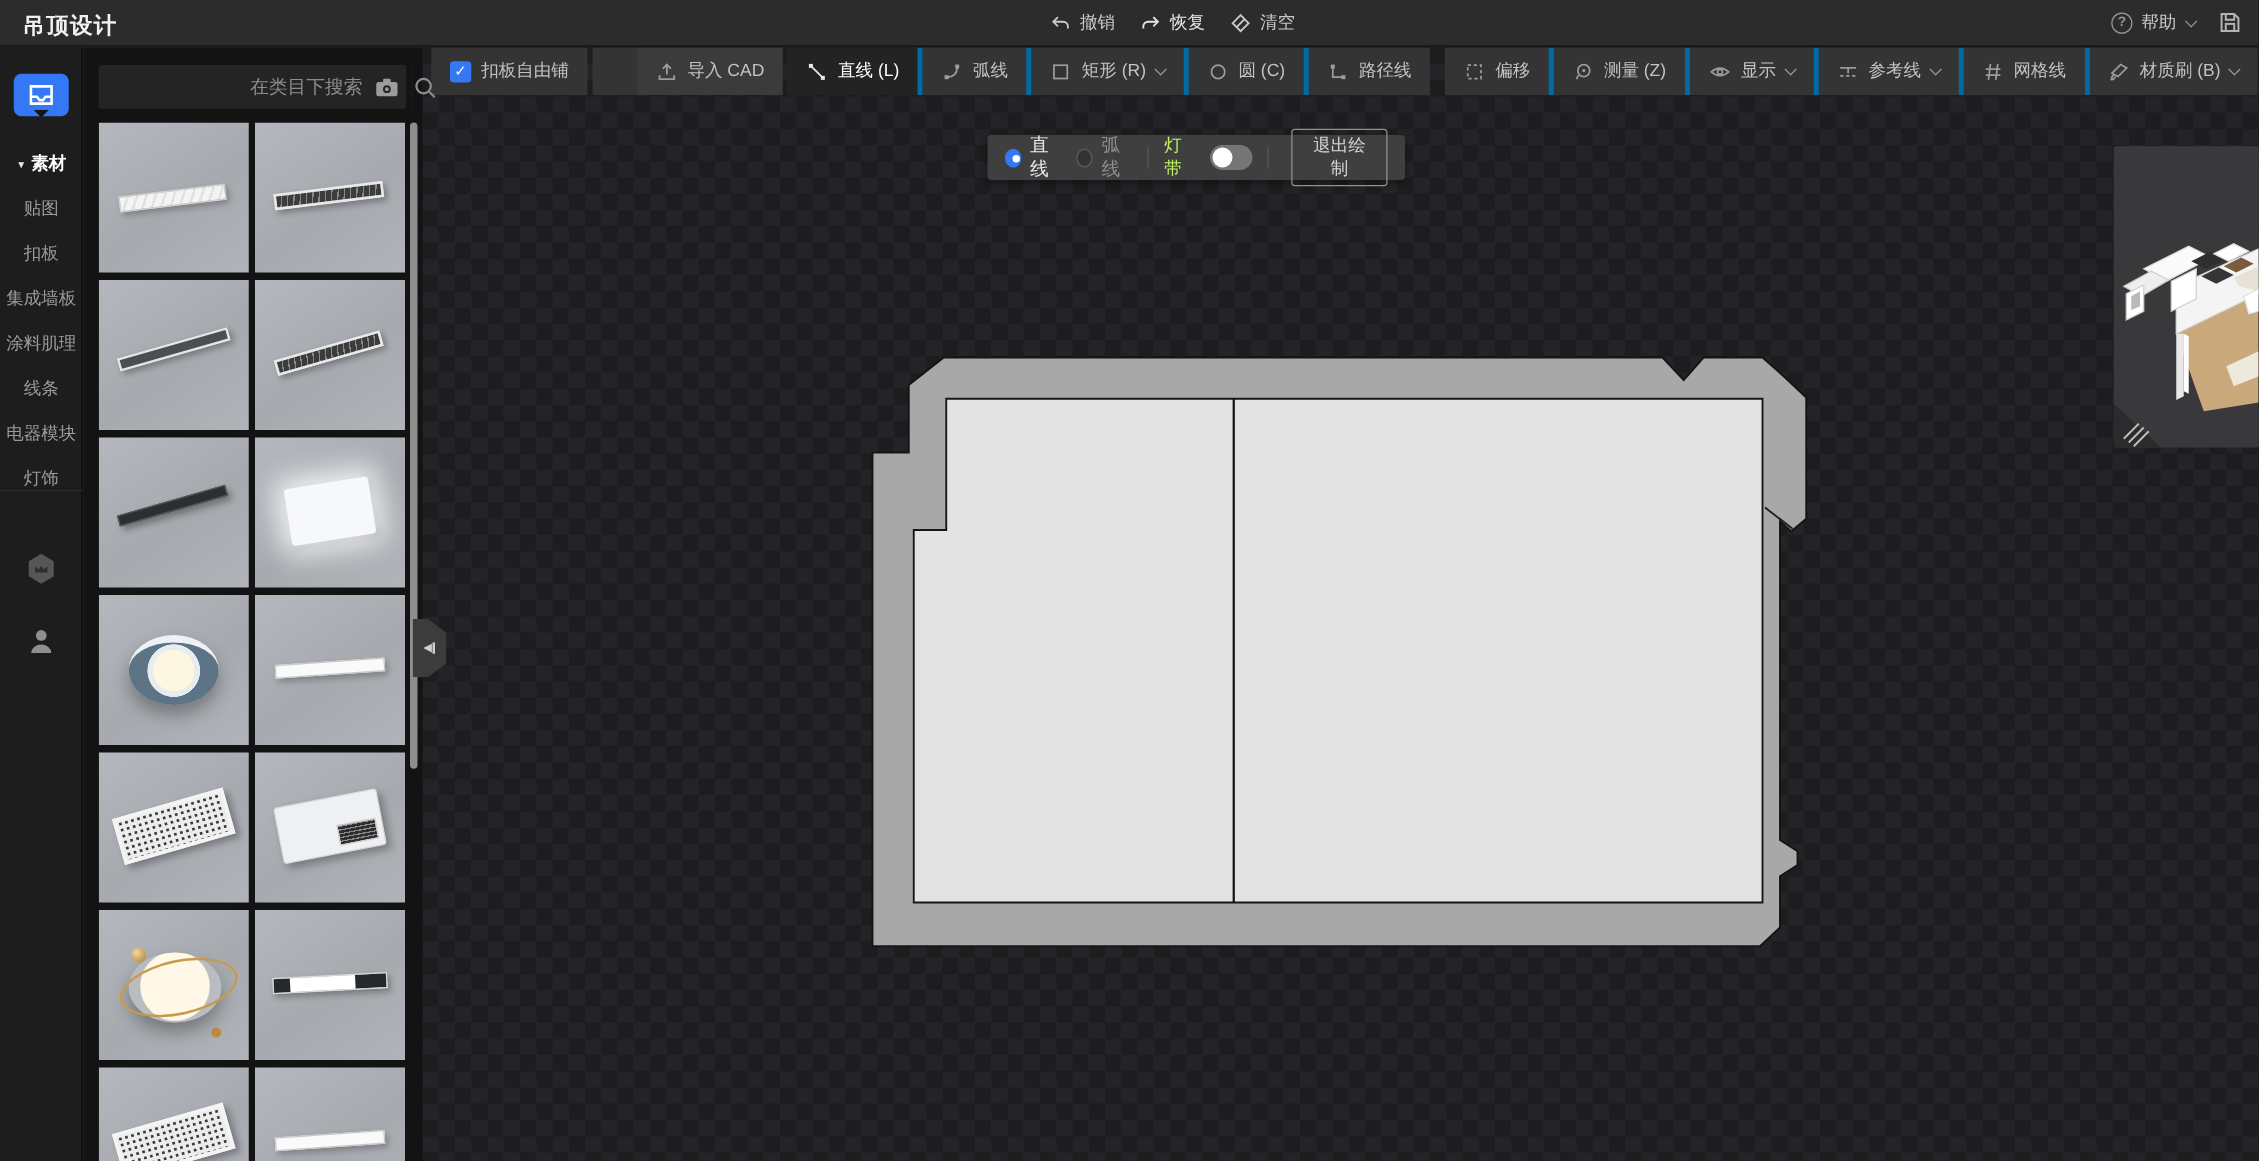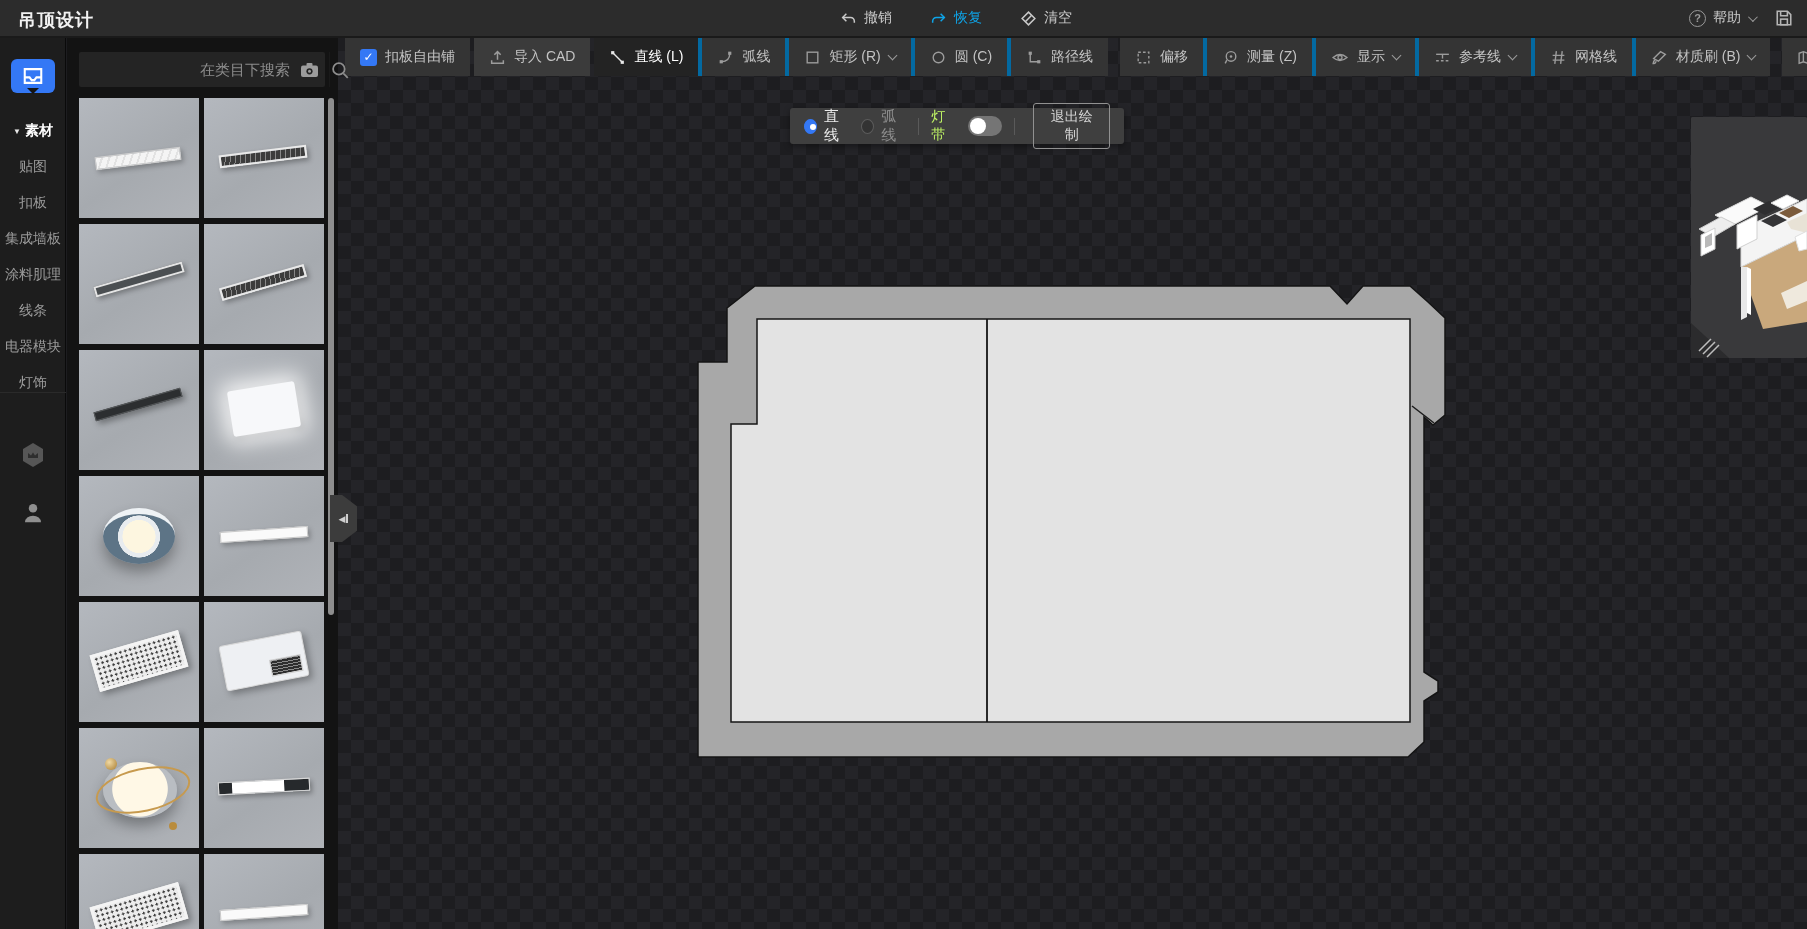--- a/index.html
+++ b/index.html
@@ -5,23 +5,23 @@
   * { margin:0; padding:0; box-sizing:border-box; }
   html,body { width:1807px; height:929px; overflow:hidden; background:#1d1d20;
               font-family:"Liberation Sans","DejaVu Sans",sans-serif; }
   #app { position:relative; width:1807px; height:929px; }
 
   
   .titlebar { position:absolute; left:0; top:0; width:1807px; height:38px;
               background:#2c2c2c; border-bottom:2px solid #1a1a1a; z-index:30; }
   .app-title { position:absolute; left:18px; top:8px; font-size:18px; font-weight:bold;
                color:#f2f2f2; letter-spacing:1px; }
-  .tb-center { position:absolute; left:840px; top:0; height:36px; display:flex; align-items:center; gap:38px; }
+  .tb-center { position:absolute; left:840px; top:0; height:36px; display:flex; align-items:center; gap:20px; }
   .tb-btn { display:flex; align-items:center; gap:7px; font-size:14px; color:#c9c9c9; cursor:pointer; }
-  .tb-btn.disabled { color:#0ea5e9; }
+  .tb-btn.disabled { color:#e5e5e5; }
   .tb-btn svg { display:block; }
   .tb-right { position:absolute; right:14px; top:0; height:36px; display:flex; align-items:center; gap:20px; }
   .help-q { width:17px; height:17px; border:1.5px solid #9a9a9a; border-radius:50%;
             display:flex; align-items:center; justify-content:center; font-size:11px; color:#9a9a9a; font-weight:bold;}
   .chev { width:7px; height:7px; border-right:1.5px solid #9a9a9a; border-bottom:1.5px solid #9a9a9a;
           transform:rotate(45deg) translateY(-2px); display:inline-block; }
 
   
   .rail { position:absolute; left:0; top:38px; width:66px; height:891px; background:#1d1d1d;
           border-right:1px solid #0a0a0a; z-index:25; }
@@ -110,21 +110,21 @@
   
   .toolbar2 { position:absolute; left:345px; top:38px; height:38px; display:flex; align-items:stretch; z-index:20; }
   .tgroup { display:flex; align-items:stretch; background:#343434; margin-right:4px; }
   .tgroup.spaced { margin-left:8px; }
   .titem { display:flex; align-items:center; gap:8px; padding:0 15px; font-size:14px; color:#c3c3c3;
            cursor:pointer; border-right:4px solid #0369a1; white-space:nowrap; }
   .titem:last-child { border-right:none; }
   .titem .ticon { display:flex; color:#9c9c9c; }
   .titem.active { background:#232323; color:#ffffff; }
   .titem.active .ticon { color:#e8e8e8; }
-  .titem.tile { background:#3b3b3b; }
+  .titem.tile { background:#3b3b3b;margin-left:36px; }
   .cbx { width:17px; height:17px; background:#3478f5; border-radius:3px; color:#fff; font-size:12px;
          display:flex; align-items:center; justify-content:center; }
   .chev2 { width:7px; height:7px; border-right:1.5px solid #9c9c9c; border-bottom:1.5px solid #9c9c9c;
            transform:rotate(45deg); margin-top:-3px; display:inline-block; }
 
   
   .drawopts { position:absolute; left:452px; top:70px; width:334px; height:36px; background:#3f3f3f;
               border-radius:3px; display:flex; align-items:center; padding:0 14px; gap:12px;
               box-shadow:0 2px 6px rgba(0,0,0,.4); z-index:21; }
   .radio { display:flex; align-items:center; gap:7px; font-size:15px; color:#8f8f8f; cursor:pointer; }

